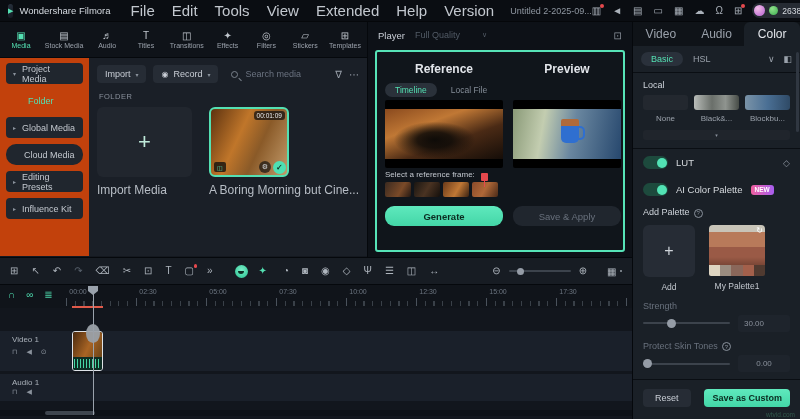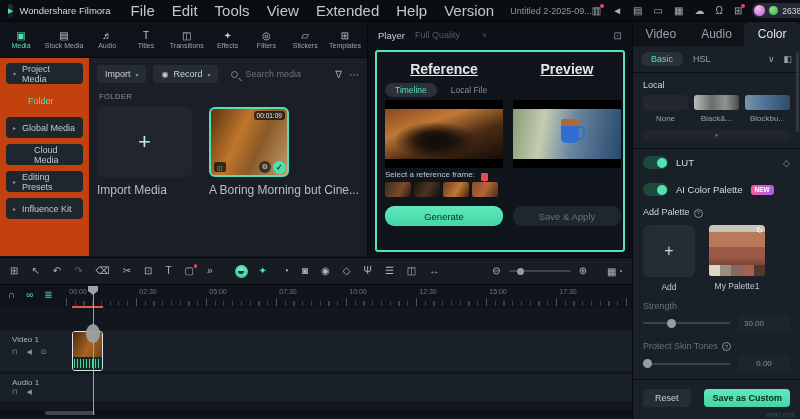--- a/index.html
+++ b/index.html
@@ -72,21 +72,21 @@
 
   
   .panel-player{position:absolute;left:368px;top:22px;width:264px;height:235px;background:#0d1117;}
   .pl-header{height:26px;display:flex;align-items:center;padding:0 10px;gap:10px;}
   .pl-title{font-size:9.5px;color:#c9ced6;}
   .pl-quality{display:flex;align-items:center;gap:22px;color:#525b66;font-size:9px;}
   .pl-grid{margin-left:auto;color:#8a919b;font-size:10px;}
   .refbox{position:absolute;left:7px;top:28px;width:250px;height:202px;border:2px solid #56e3b7;border-radius:3px;
           background:#10151b;padding:6px 8px;display:grid;grid-template-columns:118px 108px;column-gap:10px;
           grid-template-rows:22px 20px 68px 32px 26px;}
-  .rb-h{font-size:14px;font-weight:bold;color:#e2e5ea;text-align:center;align-self:center;text-decoration:underline;}
+  .rb-h{font-size:12px;font-weight:bold;color:#e2e5ea;text-align:center;align-self:center;}
   .rb-tabs{display:flex;align-items:center;gap:4px;}
   .rb-tab{font-size:8.5px;color:#858d98;padding:2px 10px;cursor:pointer;}
   .rb-tab.active{background:#2a313a;border-radius:9px;color:#54e0b2;}
   .frame{background:#000;border-radius:2px;display:flex;align-items:center;justify-content:center;overflow:hidden;}
   .fimg{width:100%;height:50px;position:relative;}
   .fimg.ref{background:radial-gradient(ellipse at 42% 62%,#0e0b08 0%,rgba(14,11,8,.85) 18%,rgba(0,0,0,0) 42%),
             linear-gradient(160deg,#8a4a1e 0%,#c07835 32%,#4a2a15 62%,#150d08 100%);}
   .fimg.prev{background:linear-gradient(100deg,#8a9a78 0%,#c3cdb0 28%,#6a87a0 55%,#27486e 100%);}
   .mug{position:absolute;left:44%;top:10px;width:18px;height:24px;border-radius:2px 2px 5px 5px;
        background:linear-gradient(180deg,#b06a3a 0 28%,#2f6fd0 28%);}
@@ -96,21 +96,21 @@
   .thumbs{display:flex;gap:3px;margin-top:3px;}
   .th{width:26px;height:15px;border-radius:2px;position:relative;}
   .th1{background:linear-gradient(120deg,#3a2a20,#7a4a28 60%,#241812);}
   .th2{background:linear-gradient(120deg,#1a1612,#4a3322 50%,#15100c);}
   .th3{background:linear-gradient(120deg,#6a3a1a,#c07835 55%,#3a2212);}
   .th4{background:linear-gradient(120deg,#8a4a2a,#b06838 50%,#4a2a18);}
   .pin{position:absolute;left:9px;top:-9px;width:7px;height:8px;background:#e5484d;border-radius:1px;}
   .pin:after{content:"";position:absolute;left:2.5px;top:8px;width:1.5px;height:6px;background:#e5484d;}
   .rb-btn{height:20px;border-radius:9px;display:flex;align-items:center;justify-content:center;
           font-size:9.5px;align-self:end;cursor:pointer;}
-  .rb-btn.generate{background:linear-gradient(180deg,#5fe9bd,#43d6a7);color:#0a2b20;font-weight:normal;}
+  .rb-btn.generate{background:linear-gradient(180deg,#5fe9bd,#43d6a7);color:#0a2b20;font-weight:bold;}
   .rb-btn.saveapply{background:#20262e;color:#68707c;}
 
   
   .panel-right{position:absolute;left:632px;top:22px;width:168px;height:397px;background:#1a2027;border-left:1px solid #05080c;}
   .rp-tabs{height:24px;background:#0f1318;display:flex;}
   .rp-tab{flex:1;display:flex;align-items:center;justify-content:center;font-size:12px;color:#9aa1ab;cursor:pointer;}
   .rp-tab.active{background:#1a2027;border-radius:6px 6px 0 0;color:#e2e5ea;}
   .rp-subtabs{height:26px;display:flex;align-items:center;padding:0 8px;gap:10px;}
   .pill{background:#2a313b;border-radius:9px;color:#54e0b2;font-size:9px;padding:2px 10px;cursor:pointer;}
   .hsl{font-size:9px;color:#9aa1ab;cursor:pointer;}
@@ -290,21 +290,21 @@
           <span class="arr">▾</span>
           <span>Project Media</span>
           </div>
         <div class="sbitem folder">
           <span>Folder</span>
           </div>
         <div class="sbitem">
           <span class="arr">▸</span>
           <span>Global Media</span>
           </div>
-        <div class="sbitem" style="padding-left:28px;">
+        <div class="sbitem" style="padding-left:18px;border-radius:10px;">
           <span>Cloud Media</span>
           </div>
         <div class="sbitem">
           <span class="arr">▸</span>
           <span>Editing Presets</span>
           </div>
         <div class="sbitem">
           <span class="arr">▸</span>
           <span>Influence Kit</span>
           </div>

